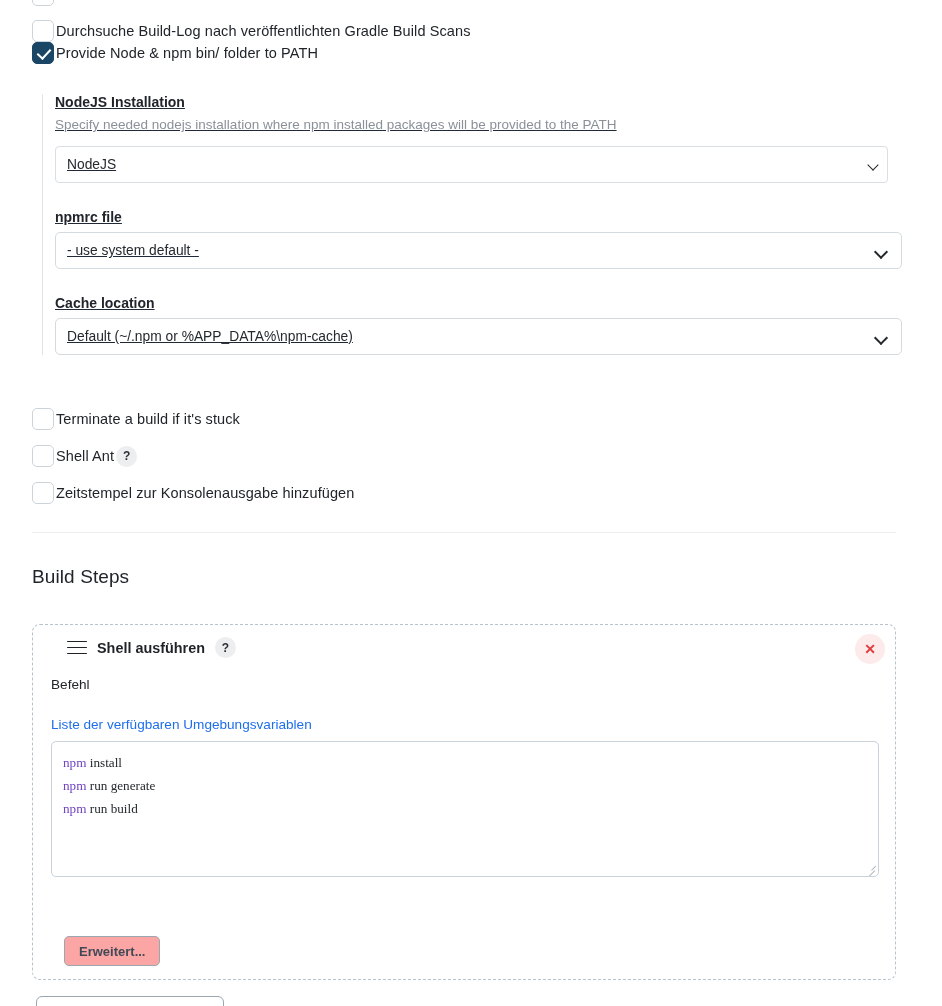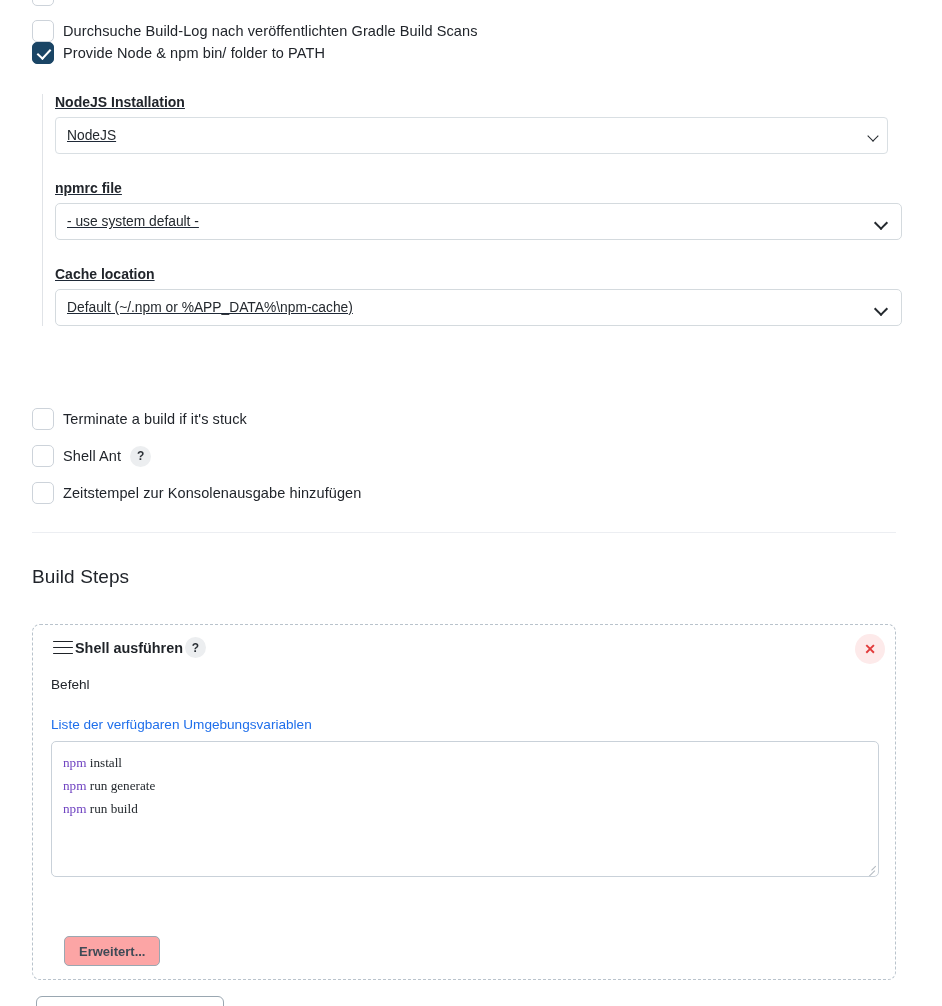--- a/index.html
+++ b/index.html
@@ -16,21 +16,21 @@
     width: 942px;
     height: 1006px;
     background: #ffffff;
   }
 
   
   .cb-row {
     position: absolute;
     display: flex;
     align-items: center;
-    gap: 9px;
+    gap: 2px;
   }
   .cb {
     width: 22px; height: 22px;
     border-radius: 5px;
     border: 1.6px solid #cdd3da;
     background: #ffffff;
     flex: 0 0 auto;
     position: relative;
     cursor: pointer;
   }
@@ -160,25 +160,25 @@
     left: 32px;
     top: 624px;
     width: 864px;
     height: 356px;
     border: 1.6px dashed #b9c3cc;
     border-radius: 8px;
     background: #ffffff;
   }
   .step-head {
     position: absolute;
-    left: 20px;
+    left: 34px;
     top: 12px;
     display: flex;
     align-items: center;
-    gap: 2px;
+    gap: 10px;
   }
   .drag {
     width: 20px; height: 14px;
     display: flex;
     flex-direction: column;
     justify-content: space-between;
     cursor: grab;
   }
   .drag i {
     display: block;
@@ -323,20 +323,21 @@
   </div>
 
   <div class="cb-row" style="left:32px; top:42px;">
     <span class="cb checked"></span>
     <span class="cb-label">Provide Node &amp; npm bin/ folder to PATH</span>
   </div>
 
   <div class="nested">
 
     <div class="field-label">NodeJS Installation</div>
+    <div class="field-desc">Specify needed nodejs installation where npm installed packages will be provided to the PATH</div>
     <div class="sel native">
       <span>NodeJS</span>
       <span class="chev"></span>
     </div>
 
     <div class="gap"></div>
 
     <div class="field-label">npmrc file</div>
     <div class="sel">
       <span>- use system default -</span>

